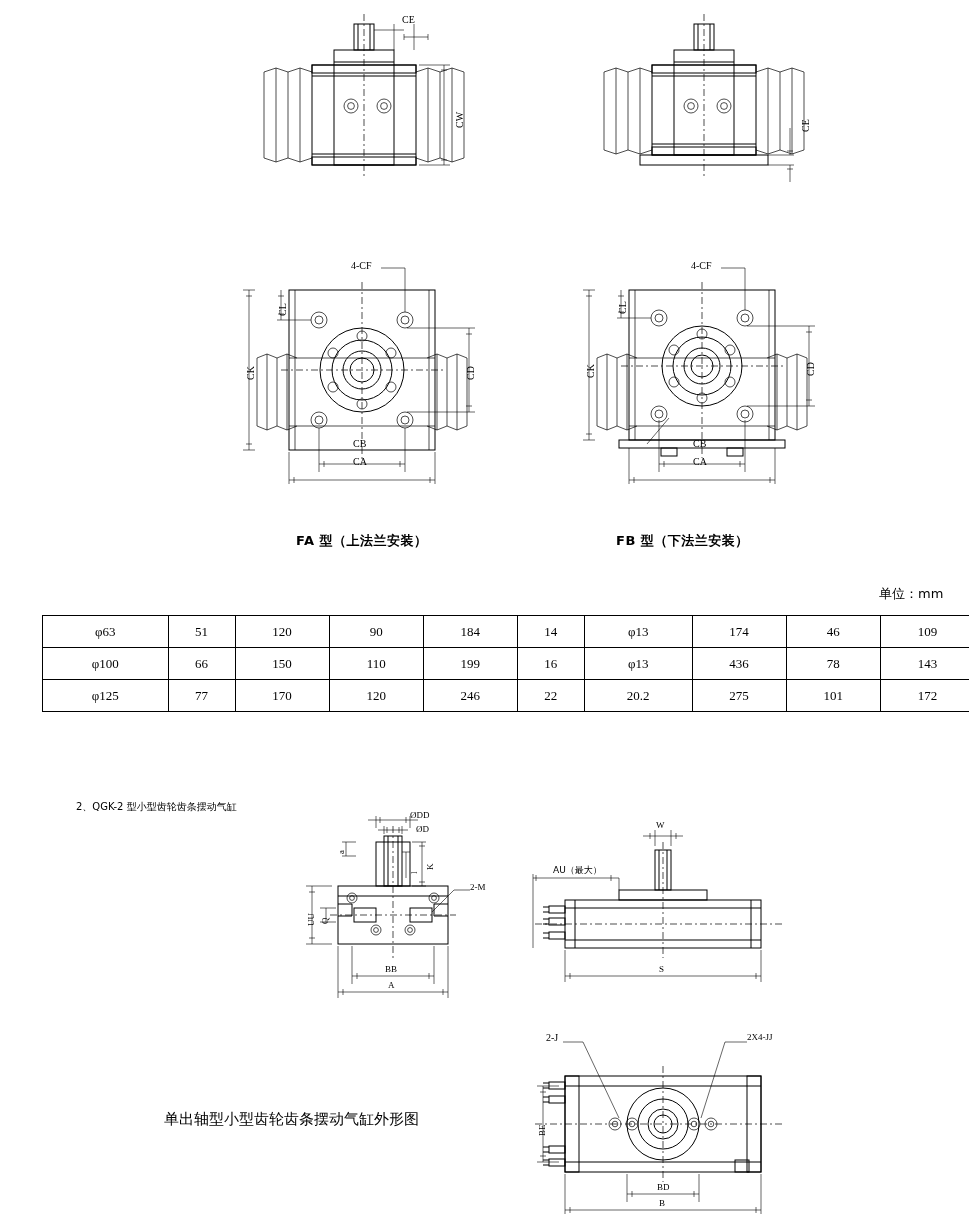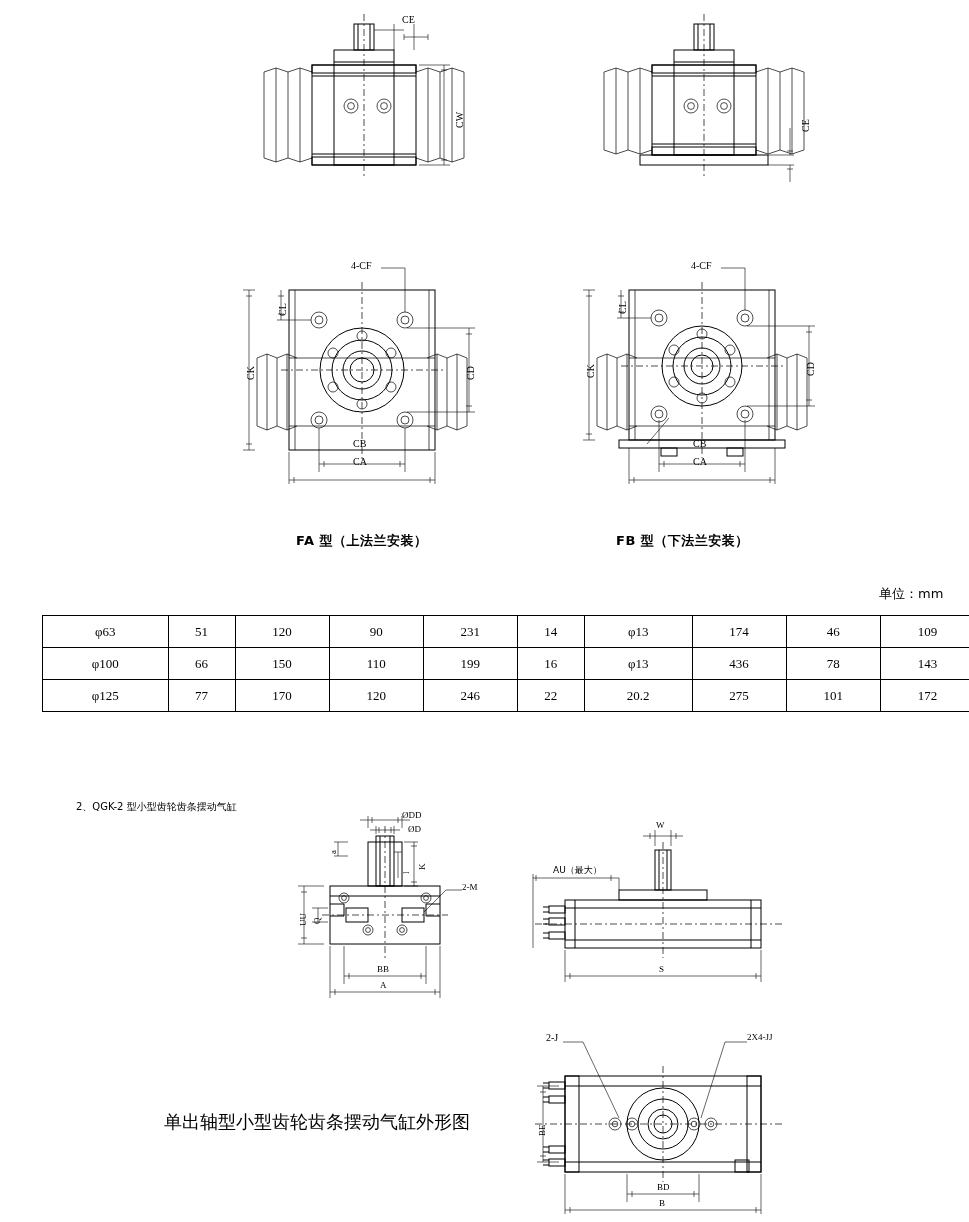--- a/index.html
+++ b/index.html
@@ -12,21 +12,21 @@
   .dash{stroke:#000;stroke-width:0.7;fill:none;stroke-dasharray:7 3 2 3;}
   .dim{stroke:#000;stroke-width:0.6;fill:none;}
   .cap{position:absolute;font-size:13px;font-weight:bold;letter-spacing:0.5px;}
   .lbl{position:absolute;font-size:10px;font-family:"Liberation Serif",serif;}
   .lblv{position:absolute;font-size:10px;transform:rotate(-90deg);transform-origin:left top;white-space:nowrap;}
   .unit{position:absolute;font-size:13px;}
   table.spec{position:absolute;border-collapse:collapse;}
   table.spec td{border:1px solid #000;text-align:center;font-size:13px;height:29px;}
   table.spec tr:first-child td{font-size:13px;}
   .secttitle{position:absolute;font-size:10px;}
-  .capzh{position:absolute;font-size:18px;text-align:right;}
+  .capzh{position:absolute;font-size:15px;text-align:right;}
   .cjk{font-family:"DejaVu Sans","Liberation Sans",sans-serif;}
 </style>
 </head>
 <body>
 
 <div class="page">
 
   <div class="dwg" style="left:230px;top:10px;">
     <svg width="220" height="170" viewBox="0 0 220 170">
 
@@ -330,21 +330,21 @@
 
   <div class="unit cjk" style="left:855px;top:585px;">单位：mm</div>
 
   <table class="spec" style="left:18px;top:615px;width:933px;">
     <tbody>
       <tr>
         <td>φ63</td>
         <td>51</td>
         <td>120</td>
         <td>90</td>
-        <td>231</td>
+        <td>184</td>
         <td>14</td>
         <td>φ13</td>
         <td>174</td>
         <td>46</td>
         <td>109</td>
       </tr>
       <tr>
         <td>φ100</td>
         <td>66</td>
         <td>150</td>
@@ -366,21 +366,21 @@
         <td>20.2</td>
         <td>275</td>
         <td>101</td>
         <td>172</td>
       </tr>
     </tbody>
   </table>
 
   <div class="secttitle cjk" style="left:52px;top:800px;">2、QGK-2 型小型齿轮齿条摆动气缸</div>
 
-  <div class="dwg" style="left:260px;top:812px;">
+  <div class="dwg" style="left:268px;top:812px;">
     <svg width="200" height="195" viewBox="0 0 200 195">
 
       <g class="ln">
         <rect x="46" y="74" width="110" height="58"></rect>
         <path d="M46 84 L156 84"></path>
       </g>
 
       <g class="ln">
         <path d="M46 92 L60 92 L60 104 L46 104"></path>
         <path d="M156 92 L142 92 L142 104 L156 104"></path>

